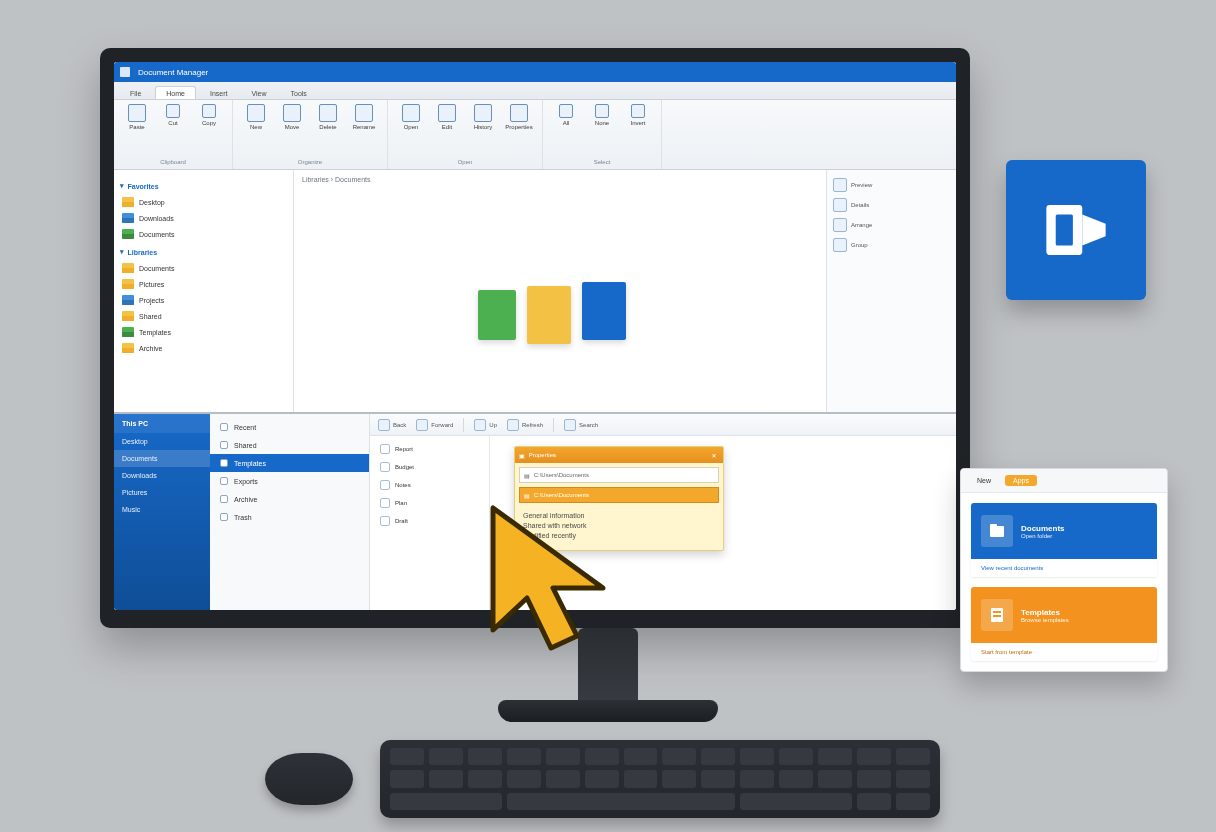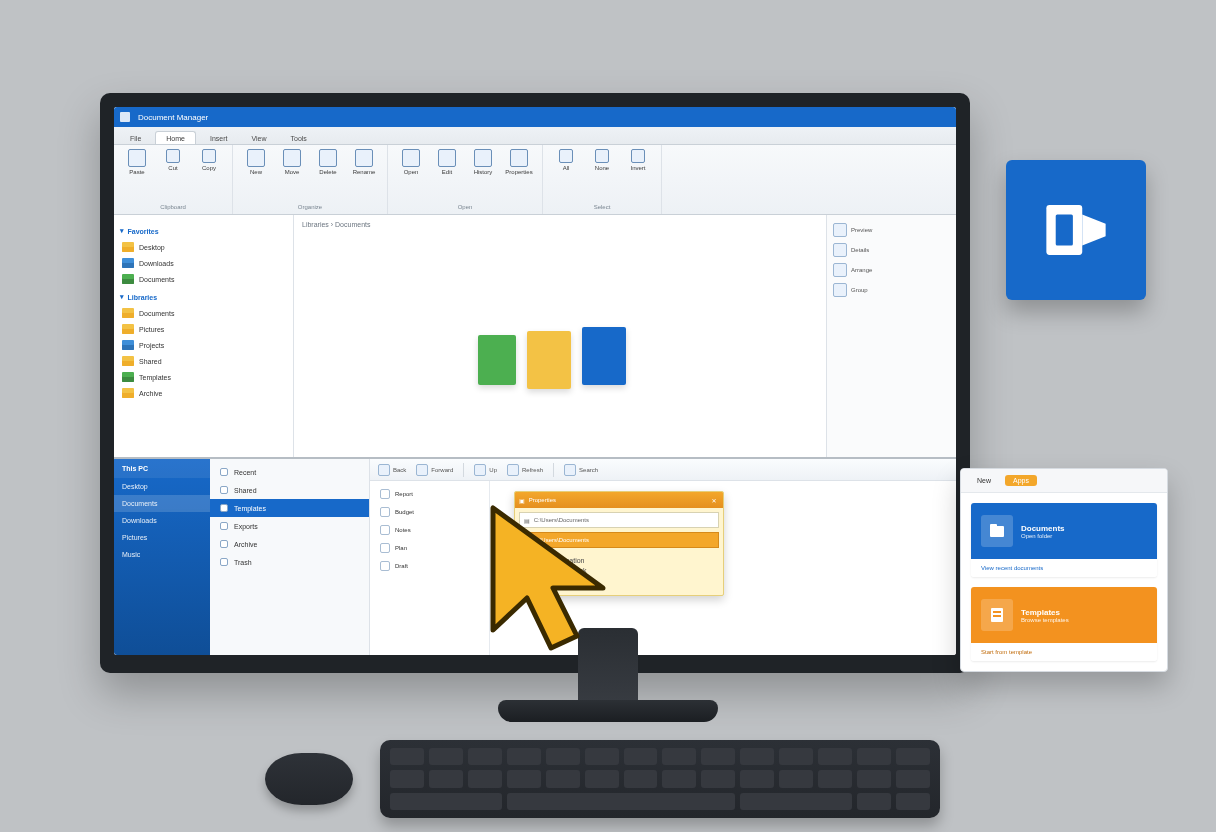--- a/index.html
+++ b/index.html
@@ -14,21 +14,20 @@
   }
 
   
   .monitor {
     position: absolute;
     left: 100px; top: 48px;
     width: 870px; height: 580px;
     background: #1f2327;
     border-radius: 10px;
     box-shadow: 0 20px 40px rgba(0,0,0,.25);
-    margin-top: 45px;
   }
   .monitor-screen {
     position: absolute;
     left: 14px; top: 14px; right: 14px; bottom: 18px;
     background: #fff;
     border-radius: 3px;
     overflow: hidden;
   }
   .monitor-stand-neck {
     position: absolute;

